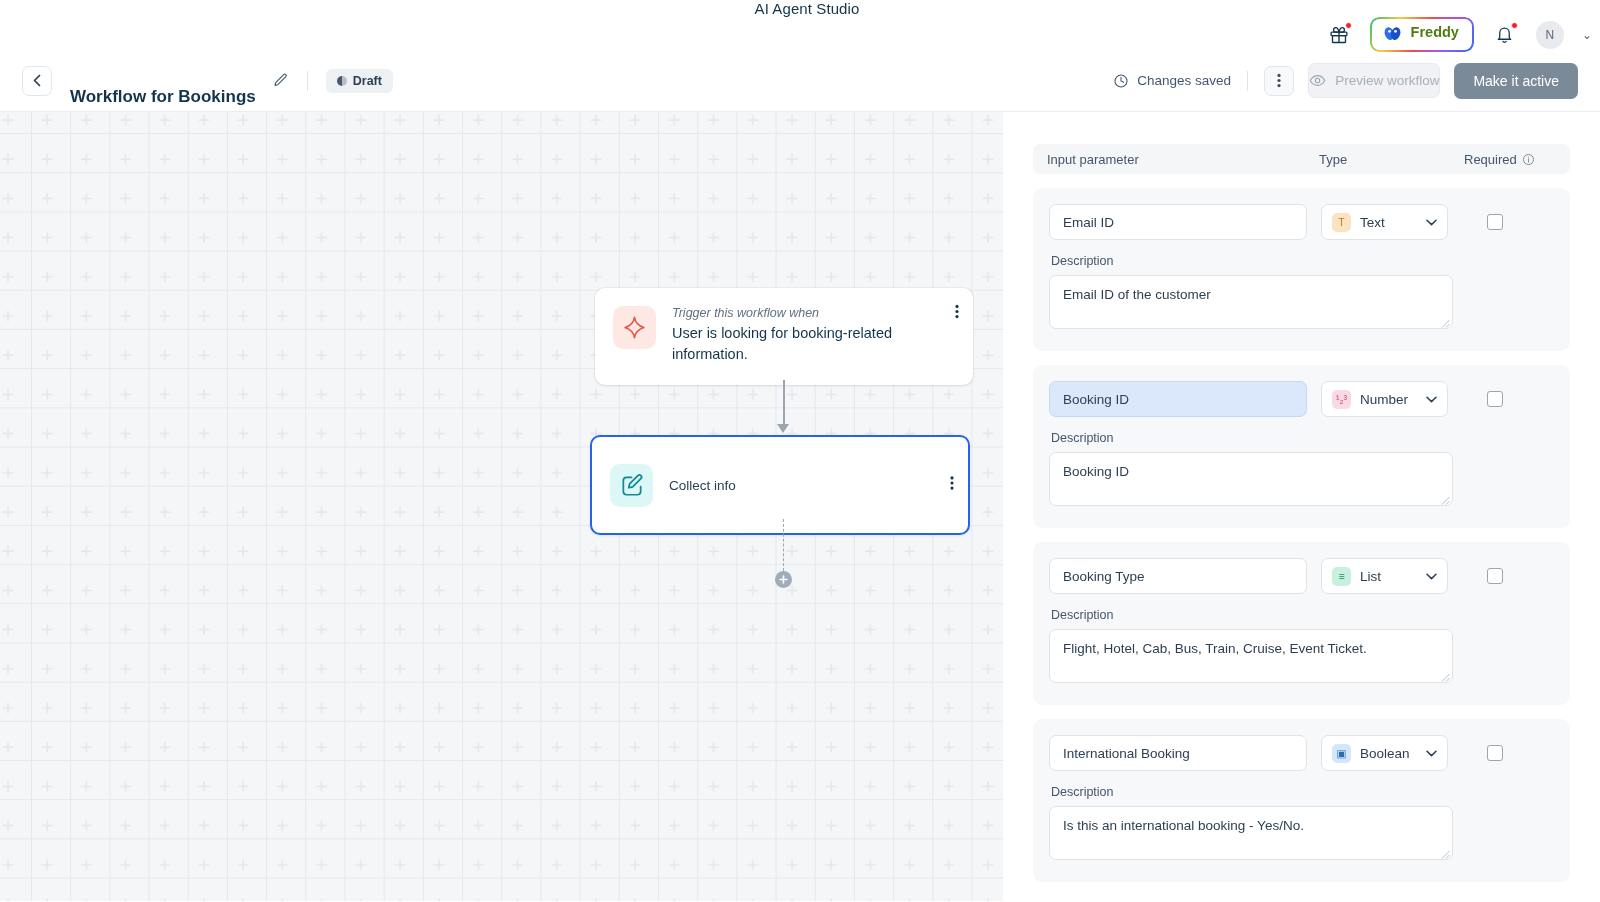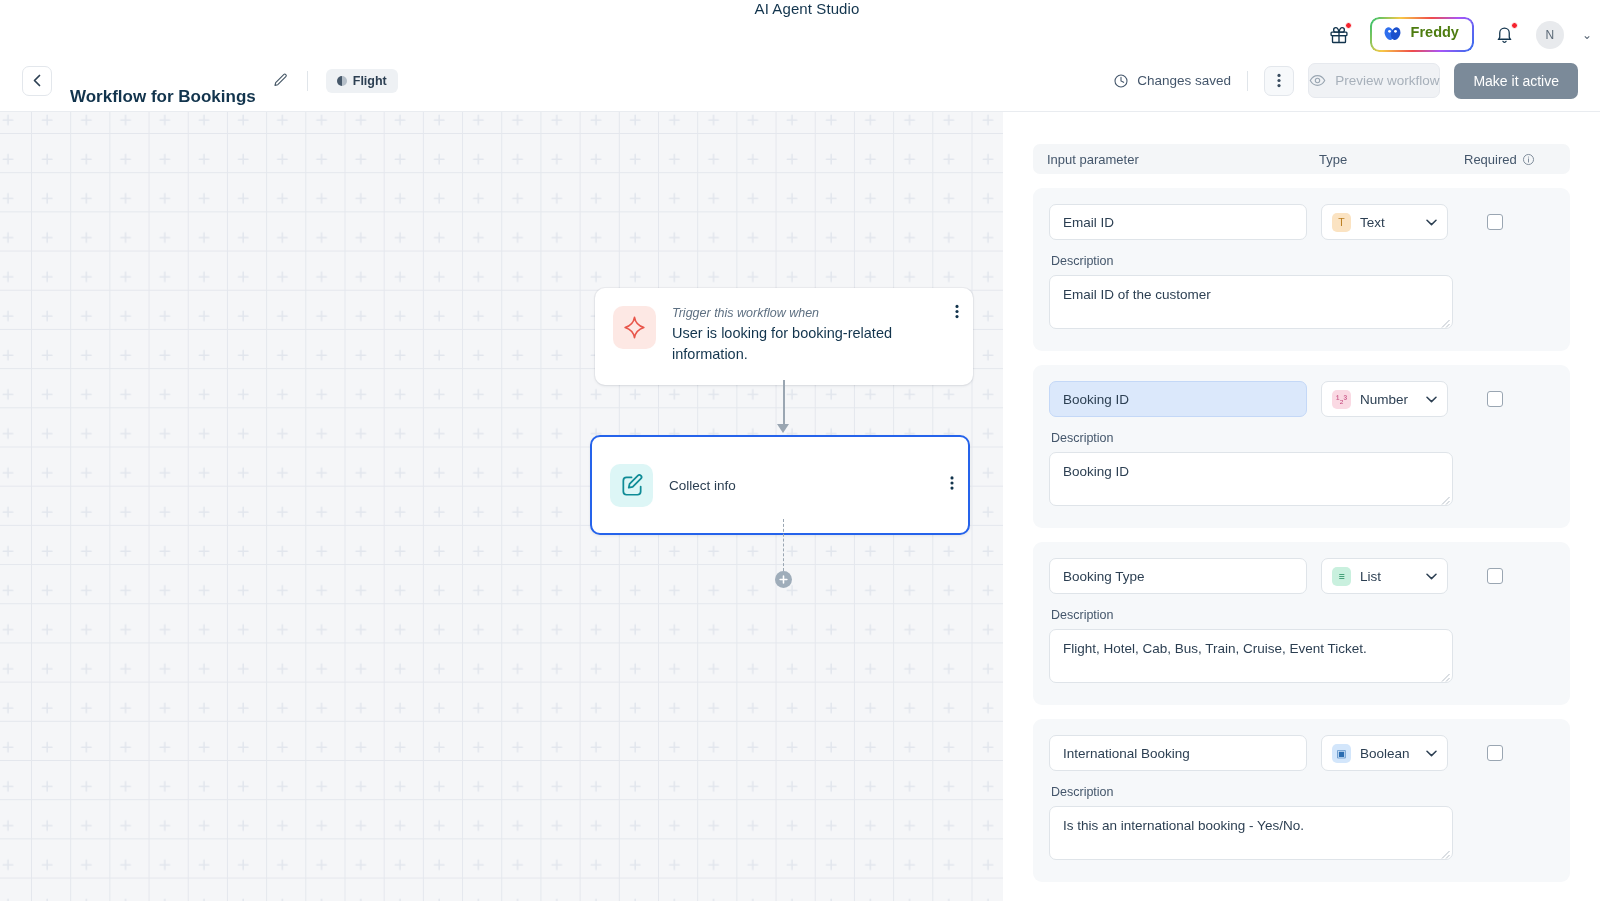--- a/index.html
+++ b/index.html
@@ -305,21 +305,21 @@
   <div class="pencil">
     <svg width="17" height="17" viewBox="0 0 24 24" fill="none" stroke="#475867" stroke-width="1.6" stroke-linecap="round" stroke-linejoin="round">
       <path d="M16.5 3.6a2.1 2.1 0 0 1 3 3L8.2 17.9l-4 1 1-4Z"></path>
     </svg>
   </div>
 
   <div class="vdiv"></div>
 
   <div class="draft-chip">
     <span class="half-dot"></span>
-    <span>Flight</span>
+    <span>Draft</span>
   </div>
 
   <div class="sub-right">
     <div class="saved">
       <svg width="16" height="16" viewBox="0 0 24 24" fill="none" stroke="#44566b" stroke-width="1.6" stroke-linecap="round">
         <circle cx="12" cy="12" r="9"></circle>
         <polyline points="12,6.5 12,12 16,14"></polyline>
       </svg>
       <span>Changes saved</span>
     </div>

